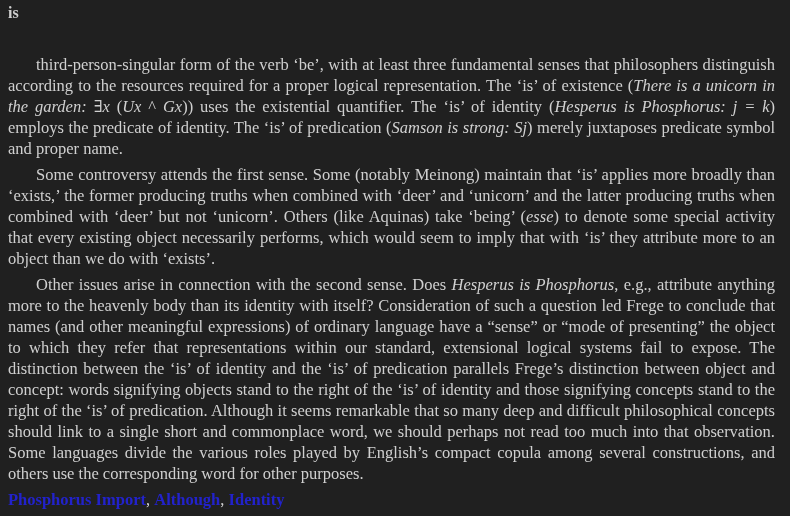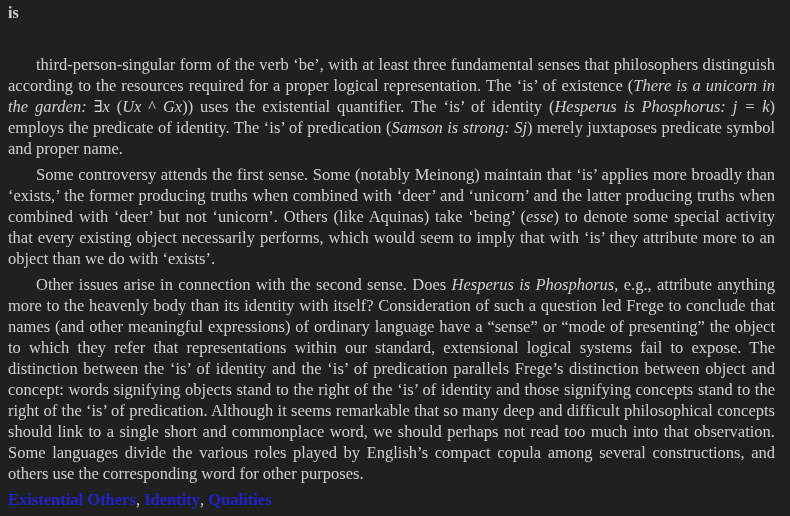--- a/index.html
+++ b/index.html
@@ -56,15 +56,15 @@
 
 <div class="page">
   <h1 class="headword">is</h1>
 
   <div class="entry-body">
       <p class="para"><span>third-person-singular form of the verb ‘be’, with at least three fundamental senses that philosophers distinguish according to the resources required for a proper logical representation. The ‘is’ of existence (</span><em>There is a unicorn in the garden: </em><span>∃</span><em>x</em><span> (</span><em>Ux</em><span> ^ </span><em>Gx</em><span>)) uses the existential quantifier. The ‘is’ of identity (</span><em>Hesperus is Phosphorus: j = k</em><span>) employs the predicate of identity. The ‘is’ of predication (</span><em>Samson is strong: Sj</em><span>) merely juxtaposes predicate symbol and proper name.</span></p>
       <p class="para"><span>Some controversy attends the first sense. Some (notably Meinong) maintain that ‘is’ applies more broadly than ‘exists,’ the former producing truths when combined with ‘deer’ and ‘unicorn’ and the latter producing truths when combined with ‘deer’ but not ‘unicorn’. Others (like Aquinas) take ‘being’ (</span><em>esse</em><span>) to denote some special activity that every existing object necessarily performs, which would seem to imply that with ‘is’ they attribute more to an object than we do with ‘exists’.</span></p>
       <p class="para"><span>Other issues arise in connection with the second sense. Does </span><em>Hesperus is Phosphorus</em><span>, e.g., attribute anything more to the heavenly body than its identity with itself? Consideration of such a question led Frege to conclude that names (and other meaningful expressions) of ordinary language have a “sense” or “mode of presenting” the object to which they refer that representations within our standard, extensional logical systems fail to expose. The distinction between the ‘is’ of identity and the ‘is’ of predication parallels Frege’s distinction between object and concept: words signifying objects stand to the right of the ‘is’ of identity and those signifying concepts stand to the right of the ‘is’ of predication. Although it seems remarkable that so many deep and difficult philosophical concepts should link to a single short and commonplace word, we should perhaps not read too much into that observation. Some languages divide the various roles played by English’s compact copula among several constructions, and others use the corresponding word for other purposes.</span></p>
     </div>
 
-  <p class="see-also"><a class="xref">Existential Others</a><span class="xref-sep">, </span><a class="xref">Identity</a><span class="xref-sep">, </span><a class="xref">Qualities</a></p>
+  <p class="see-also"><a class="xref">Phosphorus Import</a><span class="xref-sep">, </span><a class="xref">Although</a><span class="xref-sep">, </span><a class="xref">Identity</a></p>
 
 </div>
 
 </body></html>

